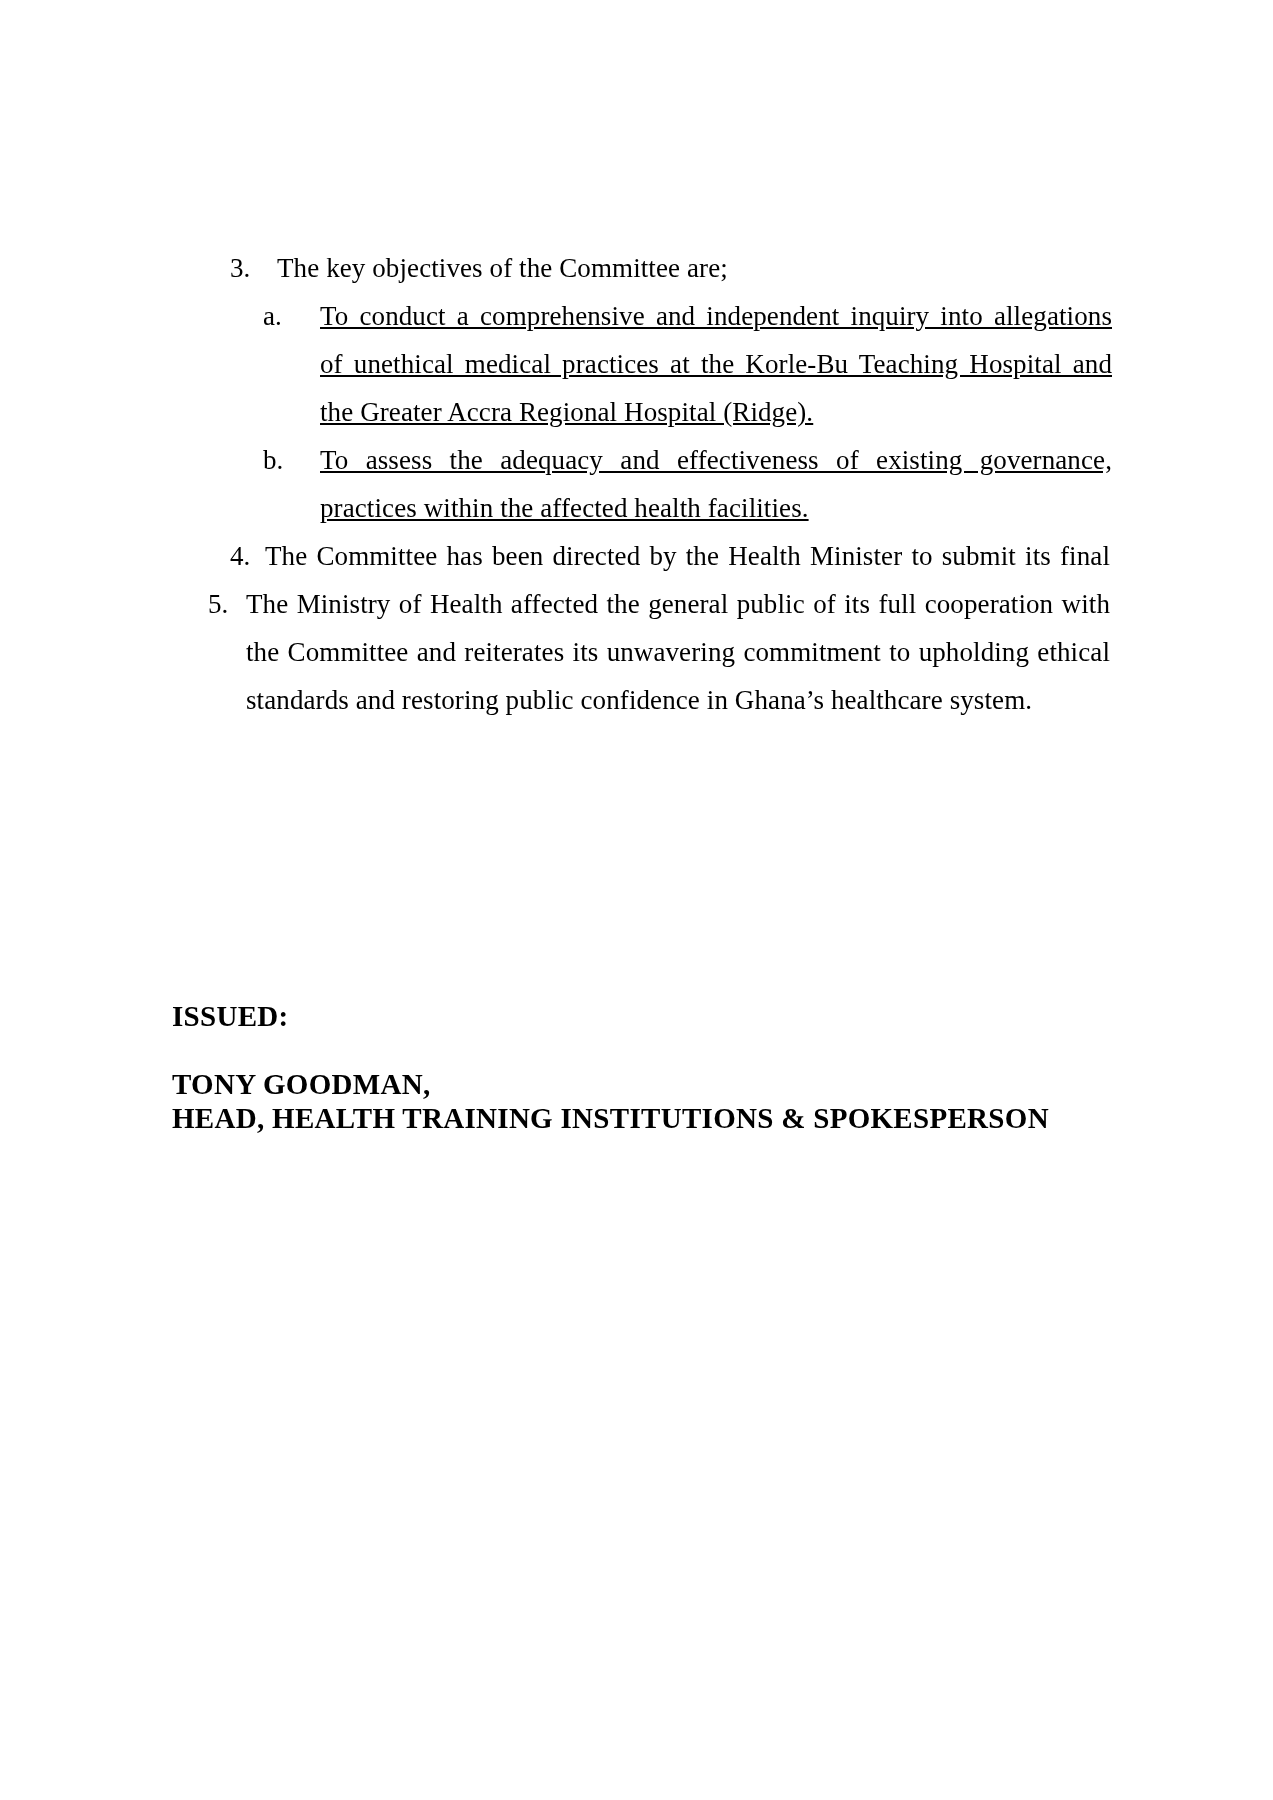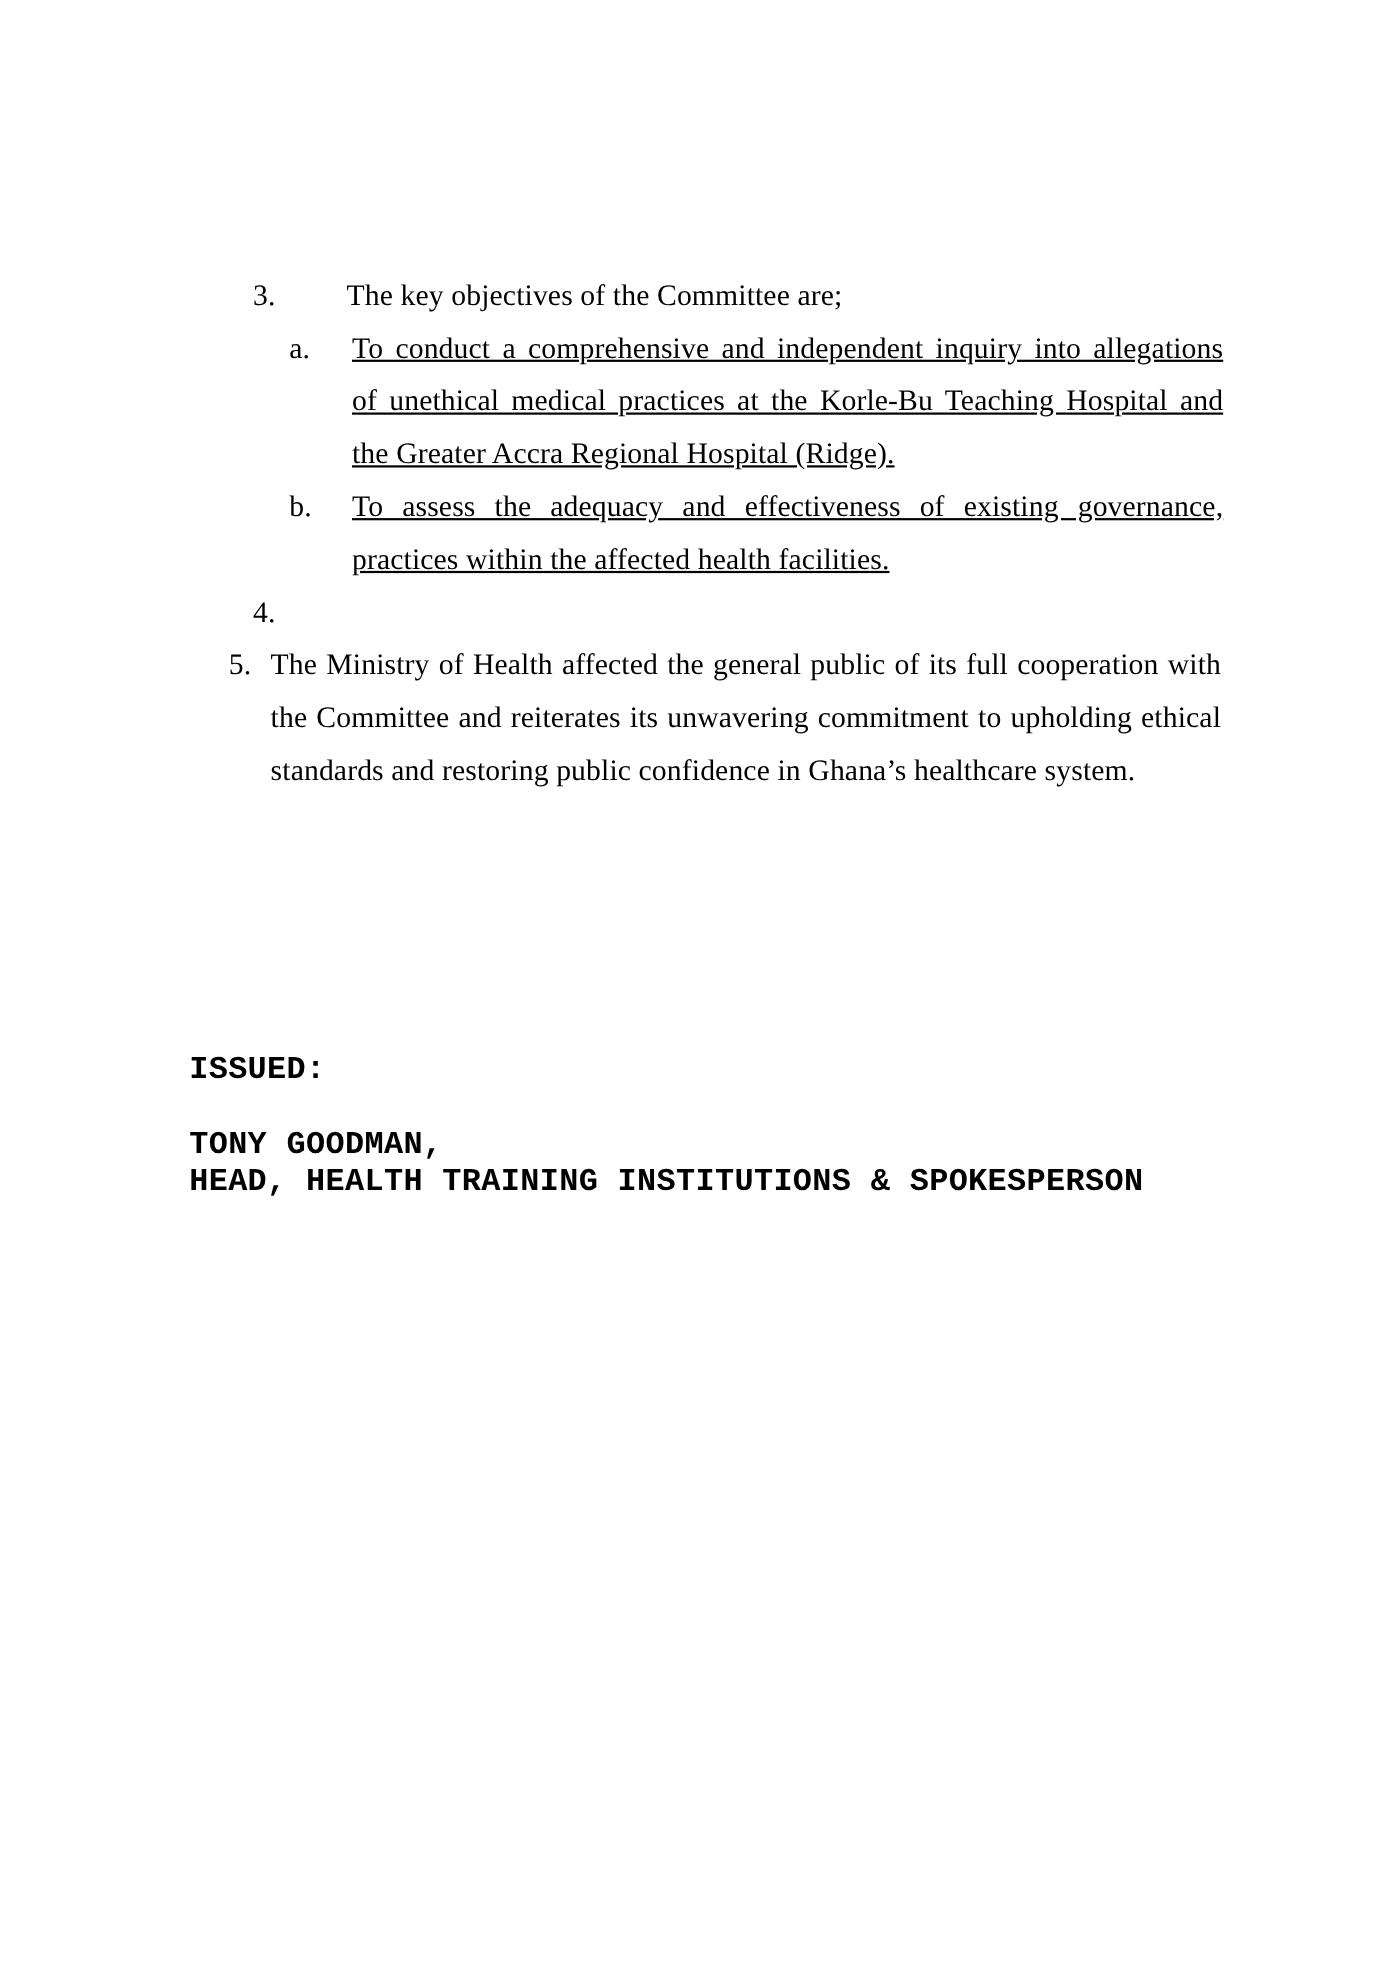--- a/index.html
+++ b/index.html
@@ -51,42 +51,42 @@
   
   .line.just {
     text-align: justify;
     text-align-last: justify;
     text-justify: inter-word;
   }
 
   
   .signature {
     position: absolute;
-    top: 956px;
+    top: 999px;
     left: 172px;
-    font-family: Liberation Mono, monospace;
+    font-family: Liberation Serif, serif;
     font-weight: 700;
     font-size: 29px;
     letter-spacing: 0.3px;
     line-height: 34px;
     color: #000000;
     white-space: nowrap;
   }
 
   .sig-gap { height: 34px; }
 </style>
 </head>
 <body>
 
 <div class="page">
 
   <div class="body-list" id="body-list">
       <div class="row" style="margin-left: 230px;">
         <span class="marker" style="width: 47px;">3.</span>
-        <div class="txt" style="width: 833px; margin-left: 38px;">
+        <div class="txt" style="width: 833px;">
           <div class="line">The key objectives of the Committee are;</div>
         </div>
       </div>
       <div class="row" style="margin-left: 263px;">
         <span class="marker" style="width: 57px;">a.</span>
         <div class="txt" style="width: 792px; text-decoration: underline;">
           <div class="line just">To conduct a comprehensive and independent inquiry into allegations</div>
           <div class="line just">of unethical medical practices at the Korle-Bu Teaching Hospital and</div>
           <div class="line">the Greater Accra Regional Hospital (Ridge).</div>
         </div>
@@ -94,20 +94,21 @@
       <div class="row" style="margin-left: 263px;">
         <span class="marker" style="width: 57px;">b.</span>
         <div class="txt" style="width: 792px; text-decoration: underline;">
           <div class="line just">To assess the adequacy and effectiveness of existing governance,</div>
           <div class="line">practices within the affected health facilities.</div>
         </div>
       </div>
       <div class="row" style="margin-left: 230px;">
         <span class="marker" style="width: 35px;">4.</span>
         <div class="txt" style="width: 845px;">
+          <div class="line just">The Committee has been directed by the Health Minister to submit its final</div>
         </div>
       </div>
       <div class="row" style="margin-left: 208px;">
         <span class="marker" style="width: 38px;">5.</span>
         <div class="txt" style="width: 864px;">
           <div class="line just">The Ministry of Health affected the general public of its full cooperation with</div>
           <div class="line just">the Committee and reiterates its unwavering commitment to upholding ethical</div>
           <div class="line">standards and restoring public confidence in Ghana’s healthcare system.</div>
         </div>
       </div>

